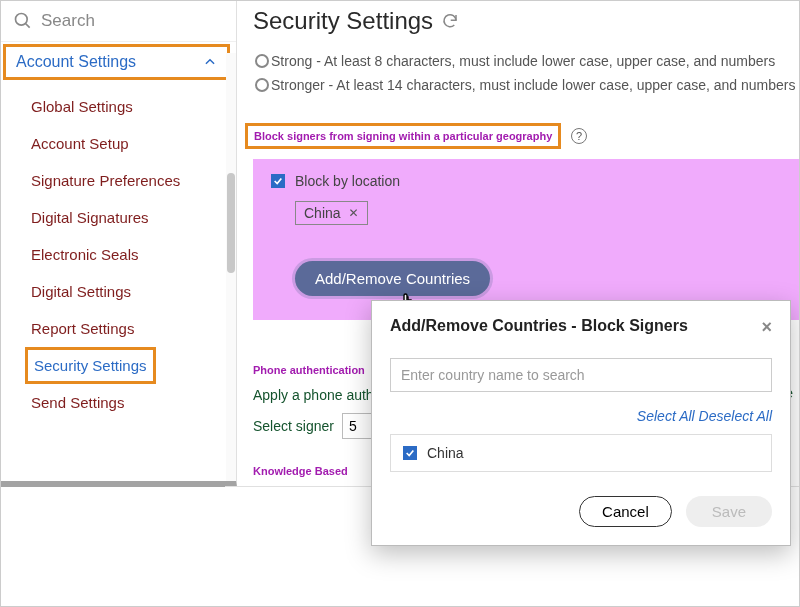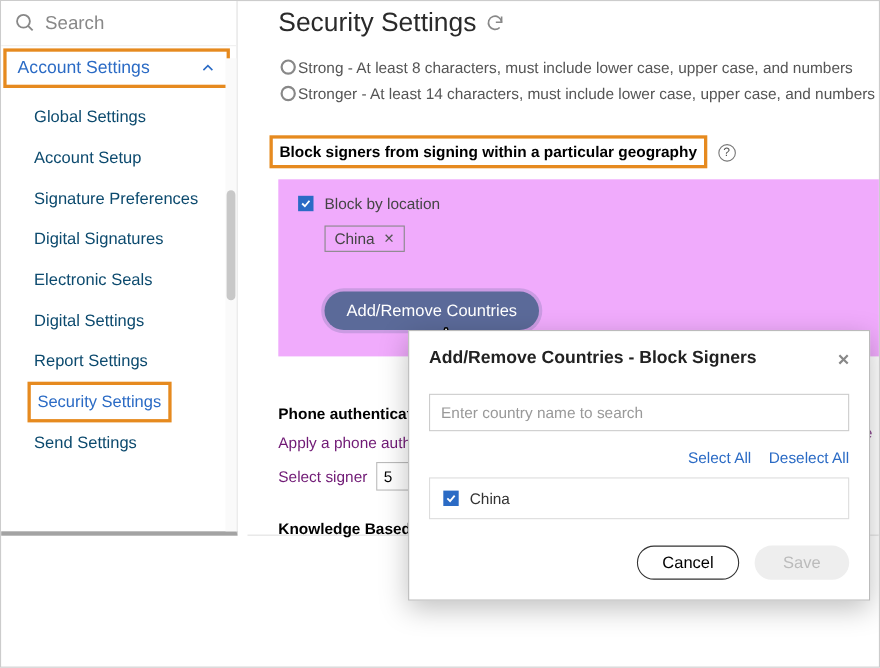--- a/index.html
+++ b/index.html
@@ -10,25 +10,25 @@
     background: #fff;
     width: 800px;
     height: 607px;
     position: relative;
     overflow: hidden;
     border: 1px solid #ccc;
   }
   .sidebar {
     position: absolute;
     left: 0; top: 0;
-    width: 215px;
+    width: 236px;
     height: 486px;
     background: #fff;
     border-right: 1px solid #e0e0e0;
-    border-bottom: 4px solid #a3a3a3;
+    border-bottom: 6px solid #a3a3a3;
   }
   .search-wrap {
     display: flex;
     align-items: center;
     padding: 10px 12px;
     color: #888;
     font-size: 17px;
     border-bottom: 1px solid #f0f0f0;
   }
   .search-wrap svg { margin-right: 8px; }
@@ -57,21 +57,21 @@
   .nav-header.highlight {
     border: 3px solid #e68a1f;
     margin: 2px 6px 2px 2px;
     padding: 6px 10px;
   }
   .nav-header svg { stroke: #2b6bc5; }
   .nav-items { padding-left: 30px; padding-top: 6px; }
   .nav-item {
     padding: 10px 0;
     font-size: 15px;
-    color: #0c4a6e;
+    color: #7f1d1d;
     cursor: pointer;
   }
   .nav-item.selected {
     color: #2b6bc5;
   }
   .nav-item.highlight {
     border: 3px solid #e68a1f;
     margin-left: -6px;
     padding: 7px 6px;
     display: inline-block;
@@ -100,23 +100,23 @@
     font-size: 14px;
     color: #555;
     margin-left: 2px;
   }
   .radio {
     width: 14px; height: 14px;
     border: 2px solid #888;
     border-radius: 50%;
   }
   .section-title {
-    font-size: 14px;
+    font-size: 11px;
     font-weight: 600;
-    color: #000000;
+    color: #a21caf;
     margin-top: 26px;
     display: inline-block;
   }
   .section-title.highlight {
     border: 3px solid #e68a1f;
     padding: 4px 6px;
     margin-left: -8px;
   }
   .help-icon {
     display: inline-flex;
@@ -202,21 +202,21 @@
     padding: 8px 10px;
     font-size: 14px;
     color: #0369a1;
   }
   .dialog input.search::placeholder { color: #999; }
   .select-links {
     text-align: right;
     margin-top: 16px;
     font-size: 14px;
   }
-  .select-links a { color: #2b6bc5; text-decoration: none; margin-left: 12px; cursor: pointer; }
+  .select-links a { color: #2b6bc5; text-decoration: none; cursor: pointer; font-style: italic; }
   .country-list {
     border: 1px solid #ddd;
     margin-top: 10px;
     padding: 10px 12px;
   }
   .country-item { display: flex; gap: 10px; align-items: center; font-size: 14px; color: #333; }
   .dialog-actions {
     display: flex; justify-content: flex-end; gap: 14px;
     margin-top: 24px;
   }
@@ -230,21 +230,21 @@
   }
   .btn-disabled {
     background: #eee;
     border: none;
     color: #bbb;
     border-radius: 20px;
     padding: 7px 26px;
     font-size: 15px;
     cursor: default;
   }
-  .od-text { color:#701a75; font-size:14px; }
+  .od-text { color:#14532d; font-size:14px; }
 </style>
 </head>
 <body>
 
 <div class="sidebar">
   <div class="search-wrap">
     <svg width="20" height="20" viewBox="0 0 24 24" fill="none" stroke="#888" stroke-width="2">
         <circle cx="10" cy="10" r="7"></circle>
         <line x1="20" y1="20" x2="15" y2="15"></line>
       </svg>

